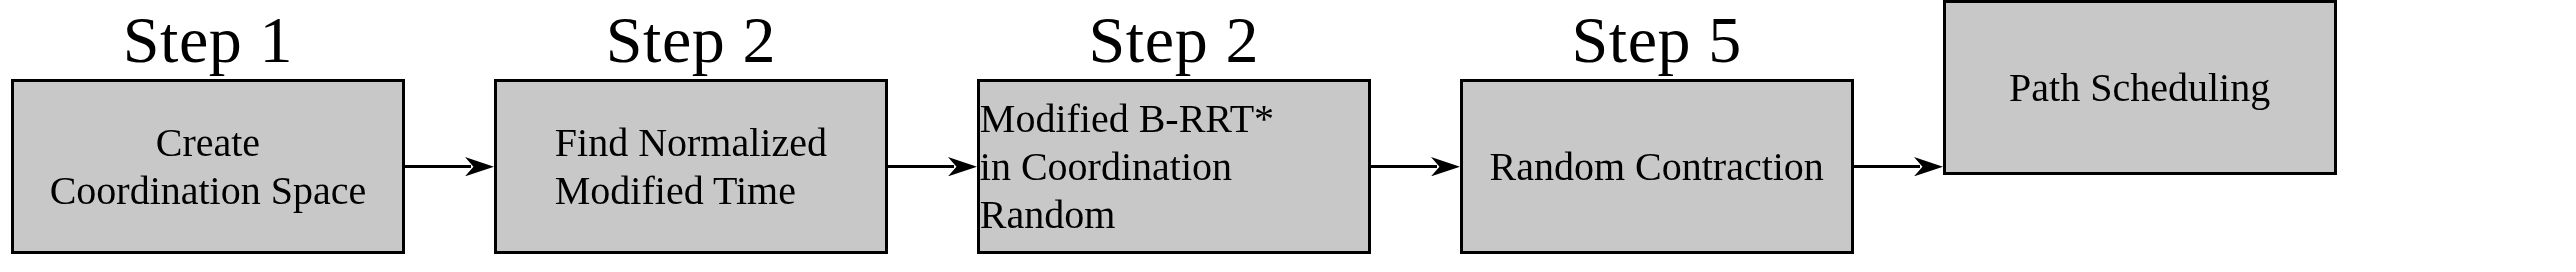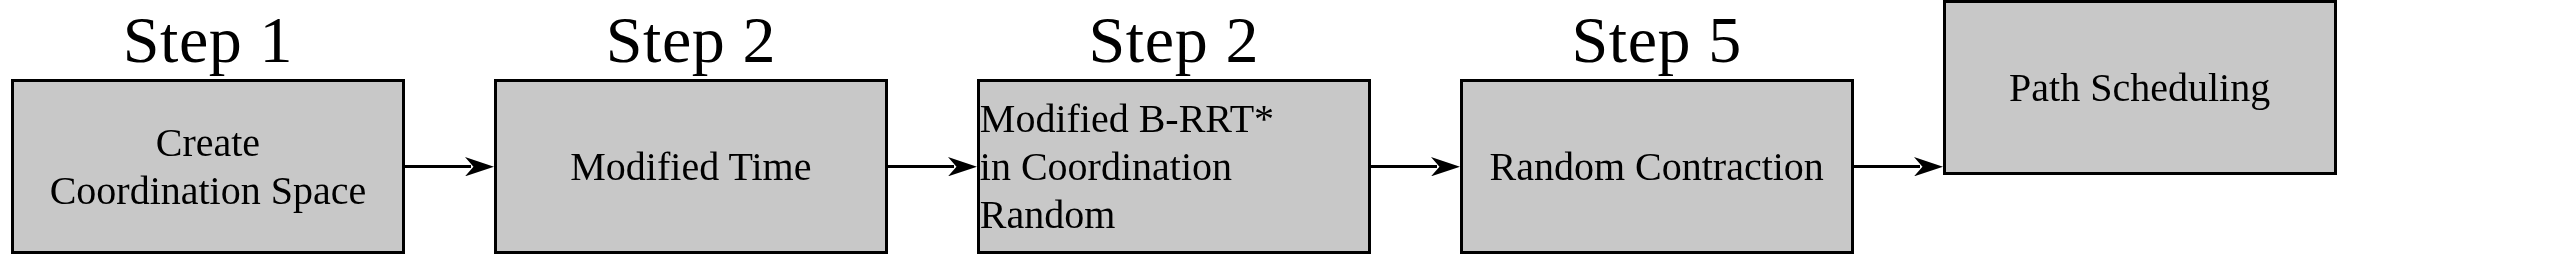--- a/index.html
+++ b/index.html
@@ -85,20 +85,21 @@
     <div class="shaft"></div>
     <svg class="head" viewBox="0 0 48 32">
       <polygon points="0,0 48,16 0,32 14,16" fill="#000000"></polygon>
     </svg>
   </div>
 
   <div class="step">
     <div class="step-title">Step 2</div>
     <div class="step-box">
       <div class="box-label align-left">
+        <div>Find Normalized</div>
         <div>Modified Time</div>
       </div>
     </div>
     <div class="spacer-bottom"></div>
   </div>
 
   <div class="flow-arrow">
     <div class="shaft"></div>
     <svg class="head" viewBox="0 0 48 32">
       <polygon points="0,0 48,16 0,32 14,16" fill="#000000"></polygon>

